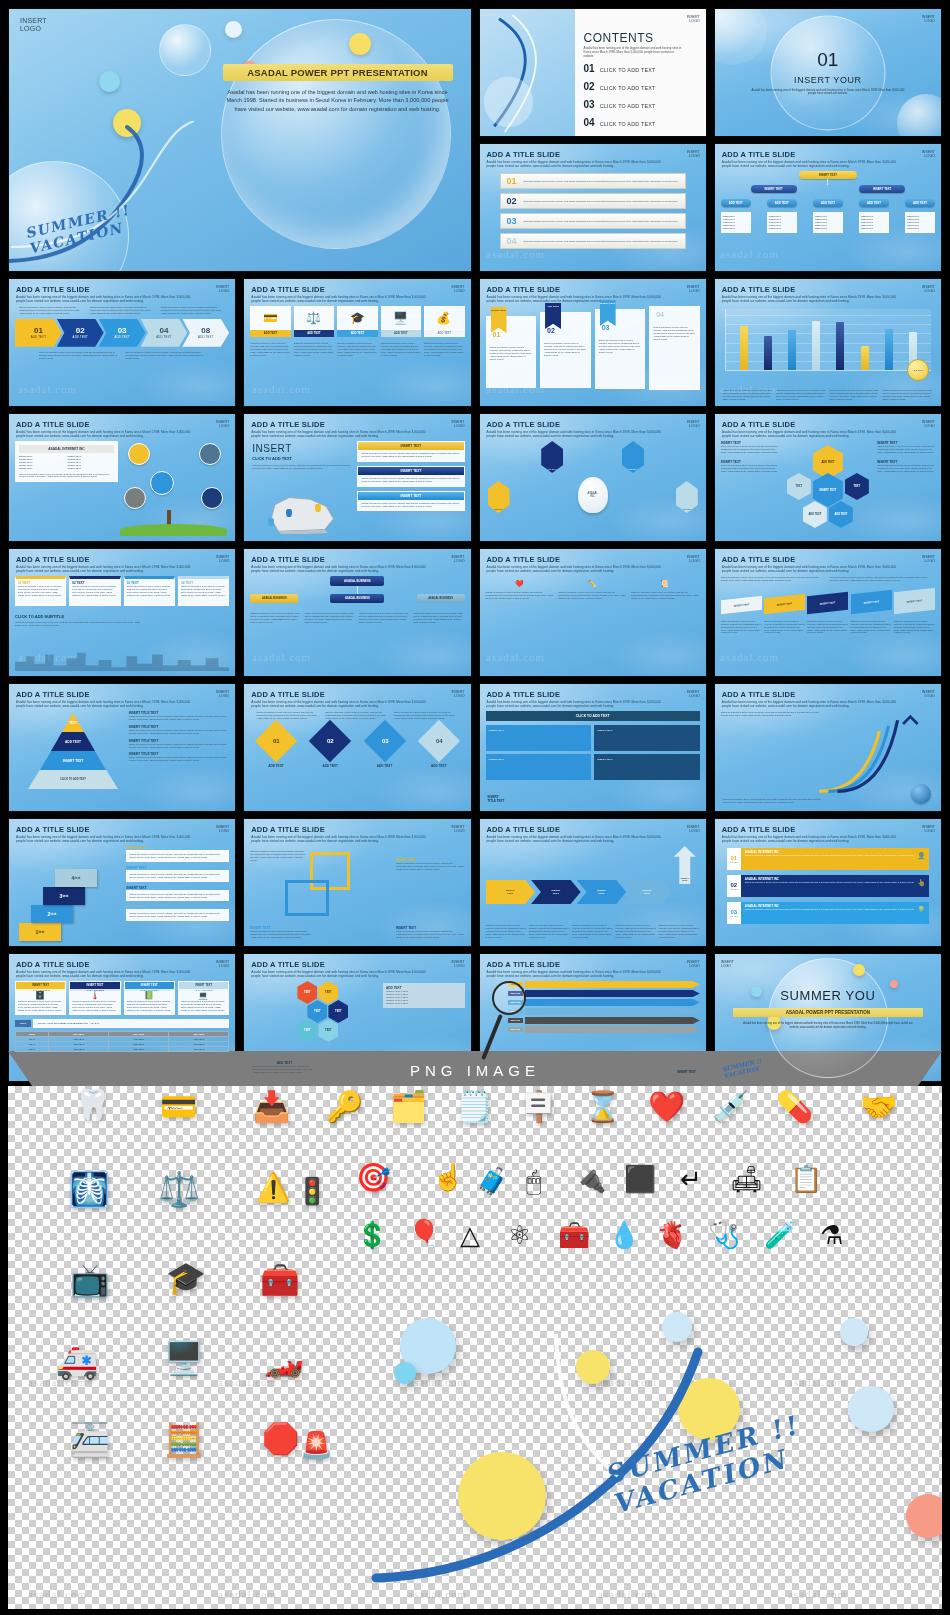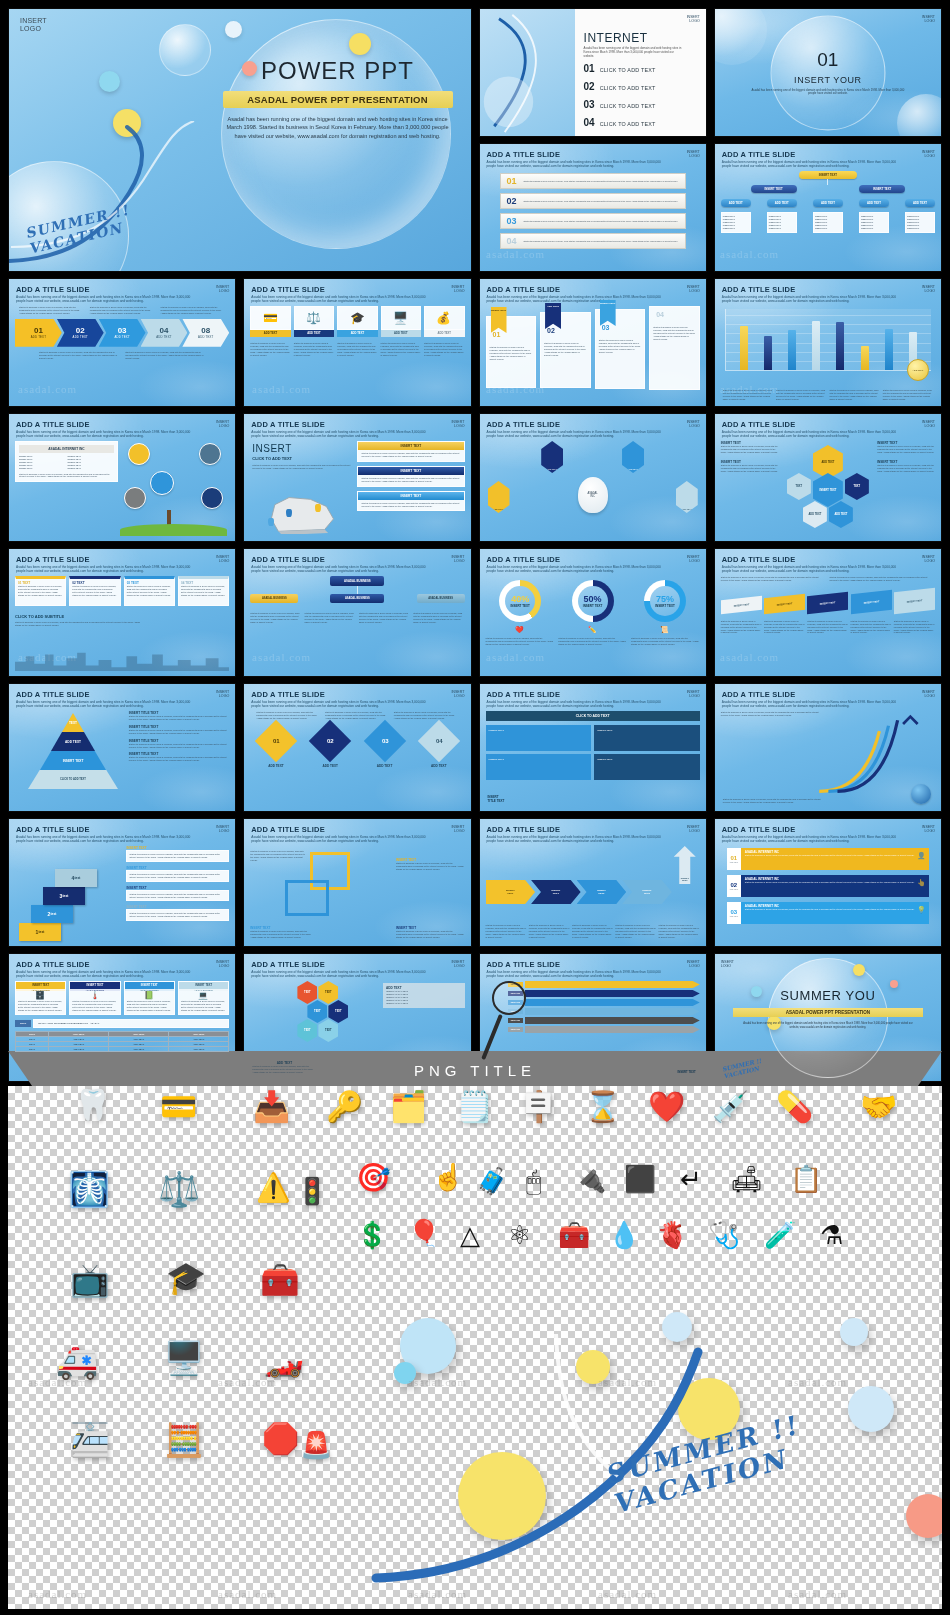--- a/index.html
+++ b/index.html
@@ -234,40 +234,39 @@
         <div class="bub dotW" style="left:216px;top:12px;"></div>
         <div class="bub dotY2" style="left:104px;top:100px;"></div>
         <svg class="swoosh" viewBox="0 0 260 150" preserveAspectRatio="none">
           <path d="M0 140 C60 138 95 112 120 72 C140 40 135 18 118 6" fill="none" stroke="#1f5fa8" stroke-width="4" stroke-linecap="round" opacity=".85"></path>
           <path d="M2 126 C70 126 110 100 140 50 C160 18 168 6 185 0" fill="none" stroke="#ffffff" stroke-width="2.2" opacity=".7"></path>
         </svg>
       </div>
       <div class="insert-logo" style="white-space:pre-line">INSERT
 LOGO</div>
       <div class="hero-body">
-        <div class="hero-t1">POWER  PPT</div>
         <div class="hero-band">ASADAL POWER PPT PRESENTATION</div>
         <div class="hero-p">Asadal has been running one of the biggest domain and web hosting sites in Korea since March 1998. Started its business in Seoul Korea in February.  More than 3,000,000 people have visited our website,  www.asadal.com for domain registration and web hosting.</div>
       </div>
       <div class="summer" style="white-space:pre-line">SUMMER !!
 VACATION</div>
     </div>
 
     <div class="slide contents">
       <div class="c-left">
         <svg width="100%" height="100%" viewBox="0 0 100 130" preserveAspectRatio="none">
           <path d="M20 10 C60 35 55 70 15 120" fill="none" stroke="#1d5fa8" stroke-width="3"></path>
           <path d="M34 6 C72 36 64 76 26 126" fill="none" stroke="#fff" stroke-width="2" opacity=".8"></path>
           <circle cx="30" cy="95" r="26" fill="rgba(255,255,255,.35)"></circle>
         </svg>
       </div>
       <div class="c-right"></div>
       <div class="slogo" style="white-space:pre-line">INSERT
 LOGO</div>
-      <div class="c-title">INTERNET</div>
+      <div class="c-title">CONTENTS</div>
       <div class="c-desc">Asadal has been running one of the biggest domain and web hosting sites in Korea since March 1998. More than 3,000,000 people have visited our website.</div>
       <div class="c-list">
         <div class="c-item">
           <span class="c-num">01</span>
           <span class="c-txt">CLICK TO ADD TEXT</span>
         </div>
         <div class="c-item">
           <span class="c-num">02</span>
           <span class="c-txt">CLICK TO ADD TEXT</span>
         </div>
@@ -728,43 +727,20 @@
         </div>
       </div>
     </div>
 
     <div class="slide">
       <div class="st">ADD A TITLE SLIDE</div>
       <div class="ssub">Asadal has been running one of the biggest domain and web hosting sites in Korea since March 1998. More than 3,000,000 people have visited our website, www.asadal.com for domain registration and web hosting.</div>
       <div class="slogo" style="white-space:pre-line">INSERT
 LOGO</div>
       <div class="body">
-        <div class="row" style="justify-content:space-around;margin-top:4px">
-          <div class="donut" style="background:conic-gradient(#f3cf3f 0% 40%, #ffffff 40% 100%)">
-            <div class="hole"></div>
-            <div class="v">
-              <span class="pct" style="color:#f3cf3f">40%</span>
-              <span class="cap">INSERT TEXT</span>
-            </div>
-          </div>
-          <div class="donut" style="background:conic-gradient(#17307a 0% 50%, #ffffff 50% 100%)">
-            <div class="hole"></div>
-            <div class="v">
-              <span class="pct" style="color:#17307a">50%</span>
-              <span class="cap">INSERT TEXT</span>
-            </div>
-          </div>
-          <div class="donut" style="background:conic-gradient(#29a3e8 0% 75%, #ffffff 75% 100%)">
-            <div class="hole"></div>
-            <div class="v">
-              <span class="pct" style="color:#29a3e8">75%</span>
-              <span class="cap">INSERT TEXT</span>
-            </div>
-          </div>
-        </div>
         <div class="row" style="justify-content:space-around;margin-top:4px;font-size:7px">
           <span>❤️</span>
           <span>✏️</span>
           <span>📜</span>
         </div>
         <div class="row" style="gap:4px;margin-top:3px">
           <div class="tiny fill">Started its business in Seoul Korea in February, 1998 with the fundamental goal of providing better internet services to the world. Asadal stands for the "roaring dawn" in ancient Korean.</div>
           <div class="tiny fill">Started its business in Seoul Korea in February, 1998 with the fundamental goal of providing better internet services to the world. Asadal stands for the "roaring dawn" in ancient Korean.</div>
           <div class="tiny fill">Started its business in Seoul Korea in February, 1998 with the fundamental goal of providing better internet services to the world. Asadal stands for the "roaring dawn" in ancient Korean.</div>
         </div>
@@ -1217,21 +1193,21 @@
       </div>
       <div style="position:absolute;left:8px;bottom:6px;color:#2f6fb5;font-family:'DejaVu Serif',serif;font-style:italic;
                   font-weight:bold;font-size:6px;line-height:7px;transform:rotate(-13deg);white-space:pre-line;z-index:6">SUMMER !!
 VACATION</div>
     </div>
 
   </div>
 
   <div class="png-banner">
     <div class="png-tz">
-      <span>PNG TITLE</span>
+      <span>PNG IMAGE</span>
     </div>
   </div>
 
   <div class="png-area">
 
     <div class="ic" style="left:66px;top:4px">🦷</div>
     <div class="ic" style="left:152px;top:6px">💳</div>
     <div class="ic" style="left:245px;top:6px">📥</div>
     <div class="ic" style="left:318px;top:6px">🔑</div>
     <div class="ic" style="left:382px;top:6px">🗂️</div>

